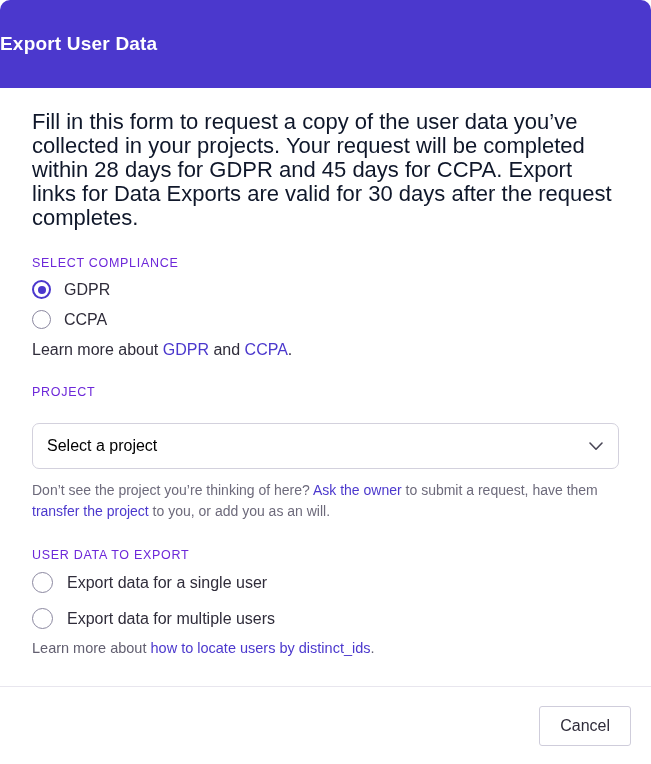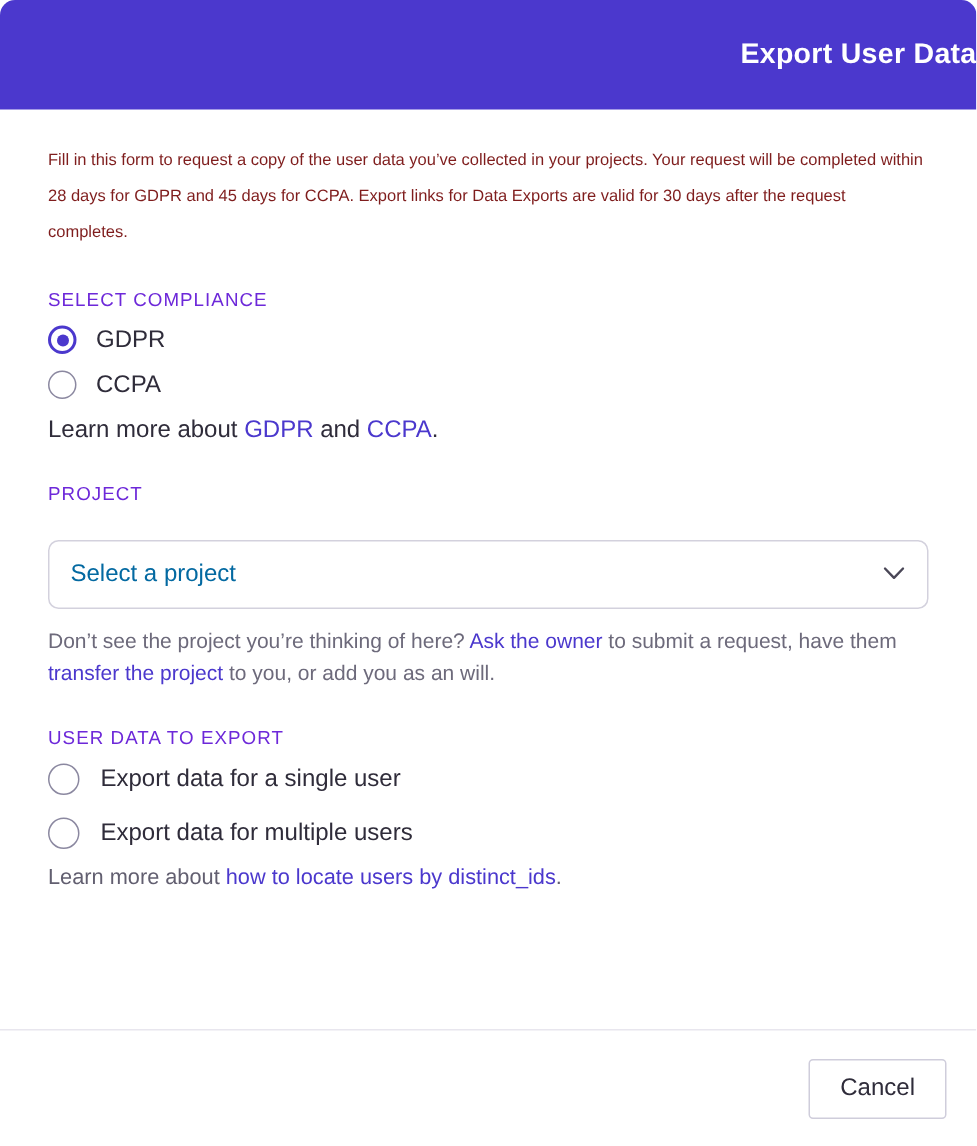--- a/index.html
+++ b/index.html
@@ -15,43 +15,43 @@
     width: 651px;
     height: 764px;
     box-sizing: border-box;
     background: #ffffff;
     border-radius: 10px;
     overflow: hidden;
     display: flex;
     flex-direction: column;
   }
   .modal-header {
-    height: 73px;
+    height: 88px;
     background: #4b38cd;
     color: #ffffff;
     display: flex;
     align-items: center;
-    justify-content: flex-end;
+    justify-content: flex-start;
     flex: 0 0 auto;
   }
   .modal-title {
     font-size: 19px;
     font-weight: bold;
     letter-spacing: 0.2px;
   }
   .modal-body {
     flex: 1 1 auto;
     padding: 22px 32px 10px 32px;
     box-sizing: border-box;
     overflow: hidden;
   }
   .intro {
-    font-size: 11px;
+    font-size: 22px;
     line-height: 24px;
-    color: #7f1d1d;
+    color: #0f172a;
     margin: 0 0 26px 0;
   }
   .section-label {
     font-size: 12.5px;
     letter-spacing: 0.7px;
     color: #6d28d9;
     text-transform: uppercase;
     margin: 0 0 10px 0;
   }
   .radio-row {
@@ -120,21 +120,21 @@
     width: 100%;
     height: 46px;
     box-sizing: border-box;
     border: 1px solid #d3d1dd;
     border-radius: 7px;
     background: #ffffff;
     display: flex;
     align-items: center;
     padding: 0 14px;
     font-size: 16px;
-    color: #0369a1;
+    color: #000000;
     margin-top: 24px;
   }
   .chevron {
     position: absolute;
     right: 16px;
     top: 50%;
     transform: translateY(-50%);
     pointer-events: none;
     color: #4a4757;
   }

